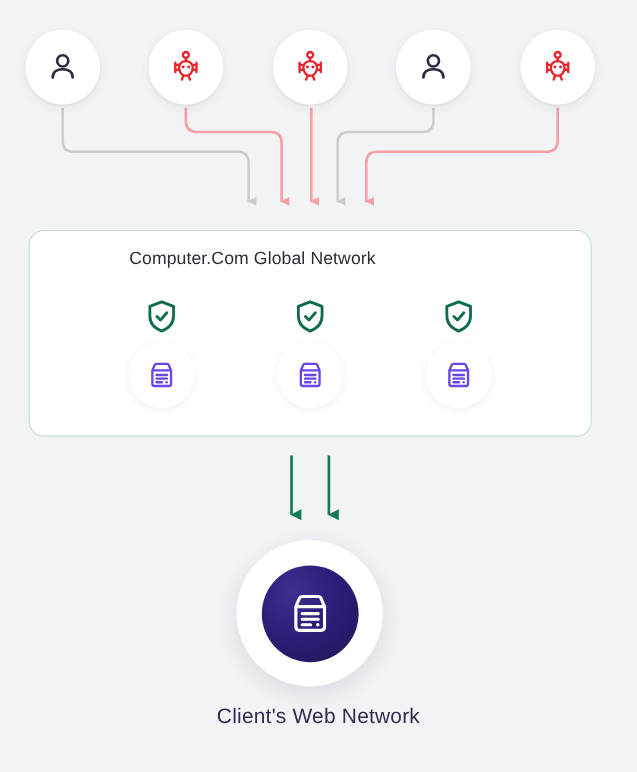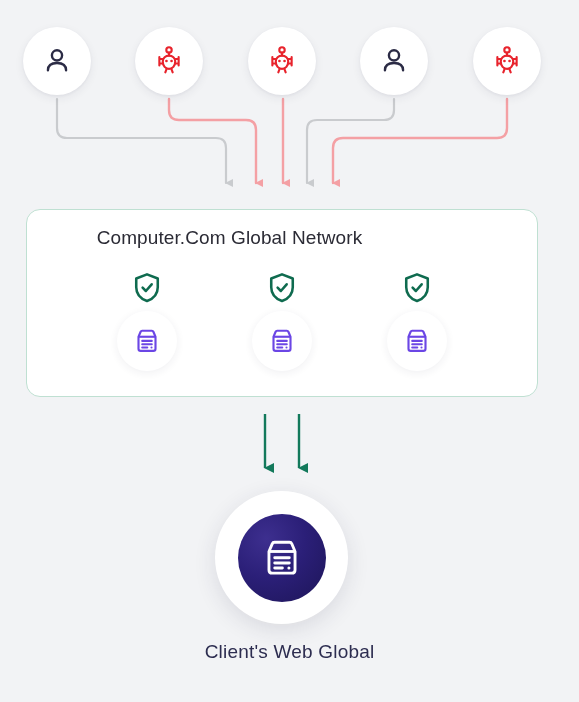--- a/index.html
+++ b/index.html
@@ -51,21 +51,21 @@
     background: #ffffff;
     border: 1px solid #bfe0d2;
     border-radius: 14px;
   }
   .net-title {
     position: absolute;
     top: 227px;
     left: 0;
     width: 459px;
     text-align: center;
-    font-size: 19px;
+    font-size: 16px;
     color: #2b2b35;
     letter-spacing: 0.1px;
   }
   .shield-wrap {
     position: absolute;
     width: 34px;
     height: 34px;
     top: 271px;
   }
   .server-circle {
@@ -250,15 +250,15 @@
     <div class="client-inner">
       <svg width="46" height="46" viewBox="0 0 24 24">
         <path d="M5.2,8.6 L6.9,4.6 C7.1,4.1 7.5,3.8 8.1,3.8 L15.9,3.8 C16.5,3.8 16.9,4.1 17.1,4.6 L18.8,8.6 L18.8,18.2 C18.8,19.2 18.1,19.9 17.1,19.9 L6.9,19.9 C5.9,19.9 5.2,19.2 5.2,18.2 Z" fill="none" stroke="#ffffff" stroke-width="1.5" stroke-linejoin="round"></path>
         <path d="M5.2,8.6 L18.8,8.6" stroke="#ffffff" stroke-width="1.5"></path>
         <path d="M8.2,11.9 L15.8,11.9 M8.2,14.6 L15.8,14.6 M8.2,17.2 L12.2,17.2" stroke="#ffffff" stroke-width="1.5" stroke-linecap="round"></path>
         <circle cx="15.6" cy="17.2" r="0.8" fill="#ffffff"></circle>
       </svg>
     </div>
   </div>
 
-  <div class="client-label">Client's Web Global</div>
+  <div class="client-label">Client's Web Network</div>
 
 </div>
 
 </body></html>

